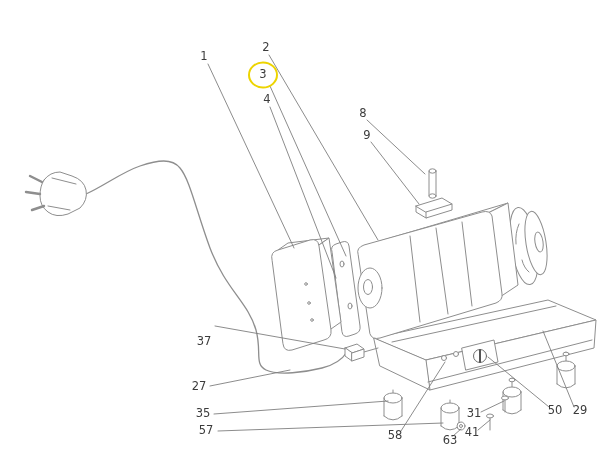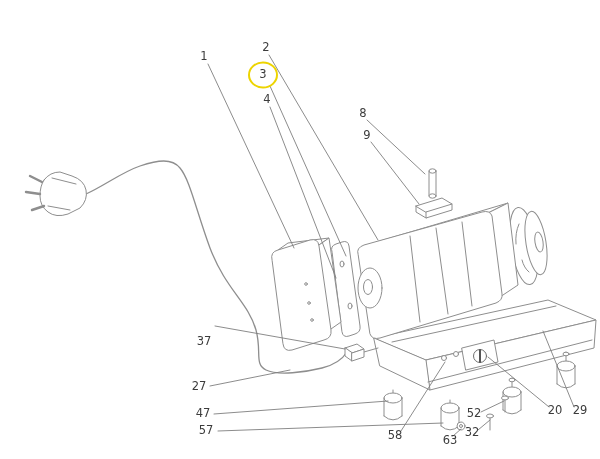--- a/index.html
+++ b/index.html
@@ -190,22 +190,22 @@
   <div class="highlight-ring" style="left: 263px; top: 75px; border-color: rgb(237, 212, 0);"></div>
 
   <span class="callout" style="left:204px;top:57px;">1</span>
   <span class="callout" style="left:266px;top:48px;">2</span>
   <span class="callout" style="left:263px;top:75px;">3</span>
   <span class="callout" style="left:267px;top:100px;">4</span>
   <span class="callout" style="left:363px;top:114px;">8</span>
   <span class="callout" style="left:367px;top:136px;">9</span>
   <span class="callout" style="left:204px;top:326px;margin-top:16px;">37</span>
   <span class="callout" style="left:199px;top:387px;">27</span>
-  <span class="callout" style="left:203px;top:414px;">47</span>
+  <span class="callout" style="left:203px;top:414px;">35</span>
   <span class="callout" style="left:206px;top:431px;">57</span>
   <span class="callout" style="left:395px;top:436px;">58</span>
   <span class="callout" style="left:450px;top:441px;">63</span>
-  <span class="callout" style="left:472px;top:433px;">32</span>
-  <span class="callout" style="left:474px;top:414px;">52</span>
-  <span class="callout" style="left:555px;top:411px;">20</span>
+  <span class="callout" style="left:472px;top:433px;">41</span>
+  <span class="callout" style="left:474px;top:414px;">31</span>
+  <span class="callout" style="left:555px;top:411px;">50</span>
   <span class="callout" style="left:580px;top:411px;">29</span>
 
 </div>
 
 </body></html>

